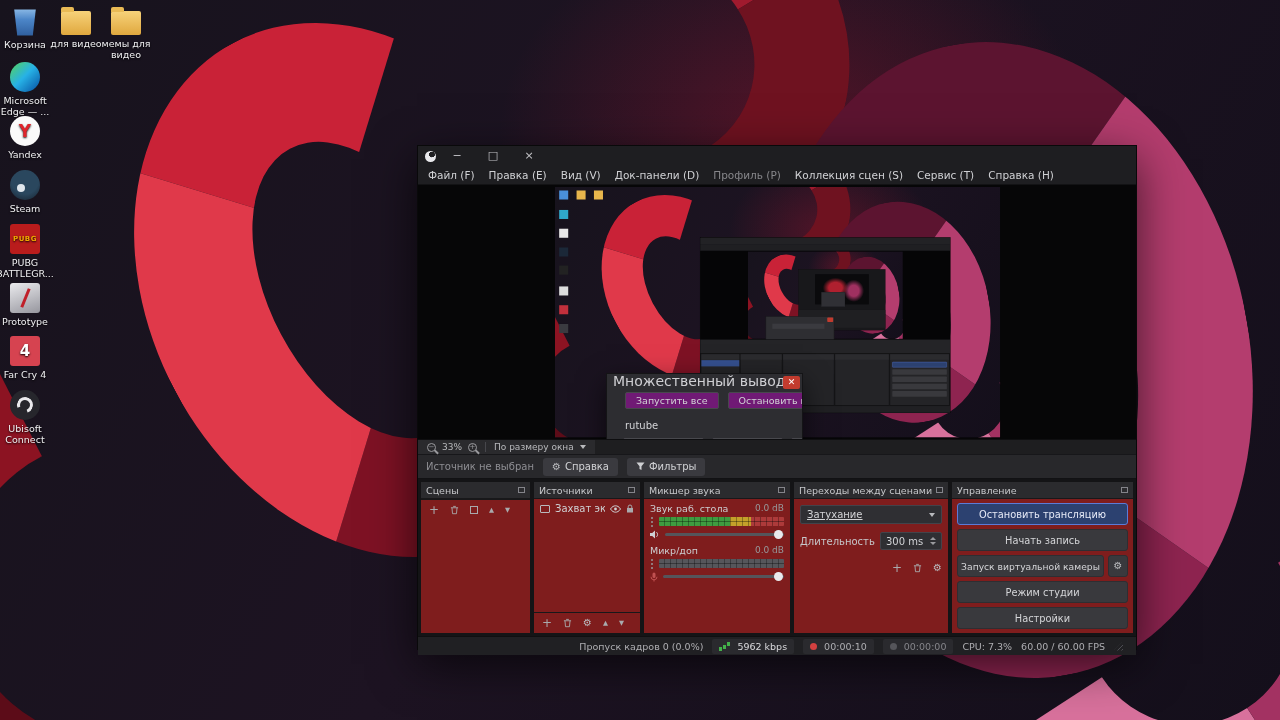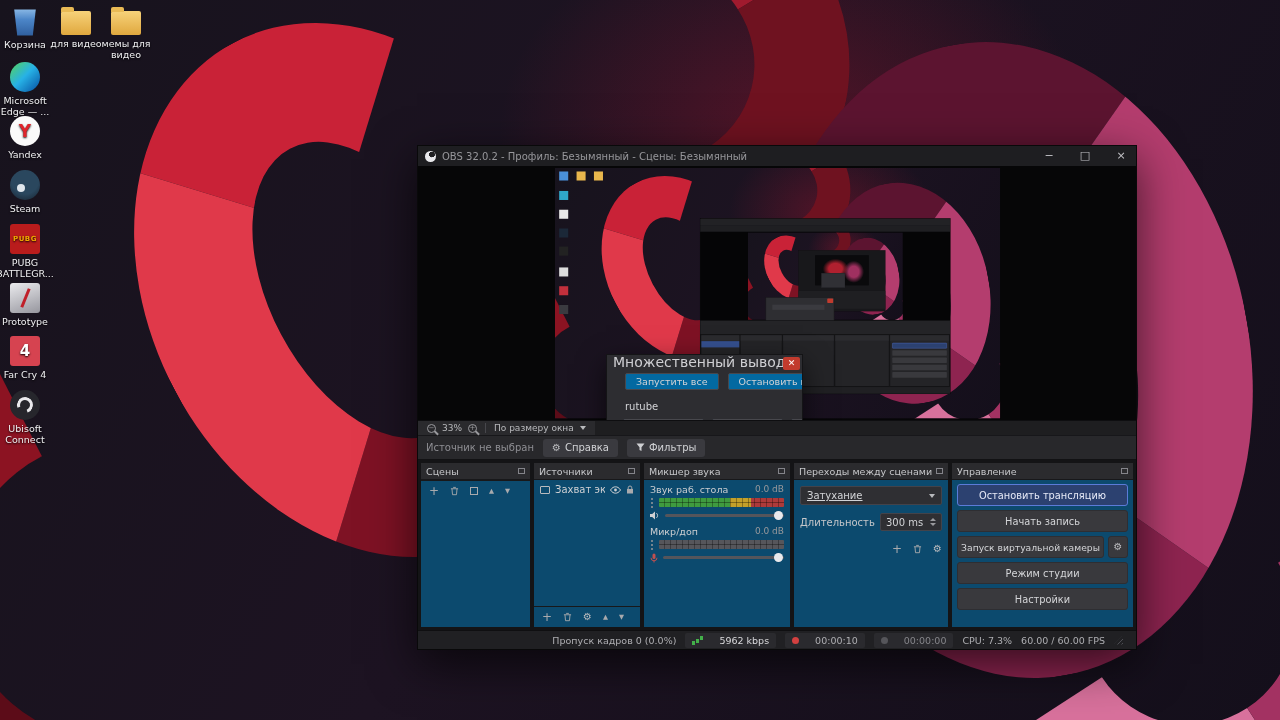--- a/index.html
+++ b/index.html
@@ -87,21 +87,21 @@
   .mini2::after { content:""; position:absolute; left:0; right:0; bottom:19px; height:148px; background:#1f1f22; }
   .mini2 .m2d { position:absolute; left:188px; top:188px; width:197px; height:122px; background:#303035; border:1px solid #0c0c0e; }
 
   
   .dlg { position:absolute; left:188px; top:188px; width:197px; height:122px; z-index:6;
     background:#2d2d31; border:1px solid #141416; box-shadow:0 10px 26px rgba(0,0,0,.6);
     font-size:9.5px; color:#d2d3d6; overflow:hidden; }
   .dlg-t { height:15px; line-height:15px; padding-left:6px; font-size:14px; color:#cfcfd3; }
   .dlg-x { position:absolute; right:2px; top:2px; width:17px; height:13px; background:#c23b2e; color:#fff;
     border-radius:2px; font-size:9px; line-height:12px; text-align:center; }
-  .dbtn { background:#0369a1; border:1px solid #48484d; border-radius:2px; height:17px; line-height:15px;
+  .dbtn { background:#701a75; border:1px solid #48484d; border-radius:2px; height:17px; line-height:15px;
     padding:0 10px; white-space:nowrap; flex:none; }
   .dlg-r1 { display:flex; gap:9px; padding:3px 0 0 18px; width:240px; }
   .dlg-tg { margin:11px 0 0 18px; font-size:10px; }
   .dlg-r2 { display:flex; gap:8px; padding:7px 0 0 16px; width:260px; }
 
   
   .zrow { height:15px; background:#1e1e20; border-top:1px solid #0e0e10; display:flex; flex:none; }
   .zbox { display:flex; align-items:center; gap:6px; background:#2a2a2d; padding:0 9px; font-size:9px; color:#b8b9bc; }
   .mag { width:9px; height:9px; border:1px solid #9a9a9e; border-radius:50%; position:relative;
     font-size:7px; line-height:7px; text-align:center; color:#9a9a9e; }
@@ -111,21 +111,21 @@
   .srcbar { height:25px; background:#28282b; border-top:1px solid #17171a; border-bottom:1px solid #121214;
     display:flex; align-items:center; padding:0 8px; gap:9px; font-size:10px; flex:none; }
   .nosrc { color:#8e8e93;text-align:right; }
   .tbtn { display:flex; align-items:center; gap:4px; background:#3a3a3f; border-radius:3px; height:18px;
     padding:0 9px; color:#d2d3d6; font-size:10px; }
   .tbtn:first-of-type { margin-left:44px; }
   .gear { font-size:10px; color:#b9babd; line-height:1; }
 
   
   .docks { flex:1; display:flex; gap:4px; padding:3px; background:#141416; }
-  .dock { background:#0c4a6e; display:flex; flex-direction:column; min-width:0; flex:none; }
+  .dock { background:#7f1d1d; display:flex; flex-direction:column; min-width:0; flex:none; }
   .dock-h { height:17px; background:#2b2b2e; border-bottom:1px solid #18181a; display:flex; align-items:center;
     justify-content:space-between; padding:0 5px; font-size:9.5px; color:#c6c7ca; flex:none; }
   .pop { width:7px; height:6px; border:1px solid #84848a; flex:none; }
   .dock-b { flex:1; position:relative; font-size:10px; overflow:hidden; }
   .dock-f { height:21px; border-top:1px solid #18181a; display:flex; align-items:center; gap:11px;
     padding:0 8px; color:#a9aaad; flex:none; font-size:12px; }
   .tri { font-size:6.5px; color:#a9aaad; }
   .sqico { width:8px; height:8px; border:1px solid #a9aaad; }
   .scene-item { height:19px; line-height:19px; padding-left:6px; background:#35508f; color:#e9ecf4; }
   .src-item { height:19px; display:flex; align-items:center; gap:5px; padding:0 6px; color:#cfd0d3; }
@@ -165,21 +165,21 @@
   .cbtn { height:22px; background:#39393d; border:1px solid #2e2e32; border-radius:3px; font-size:9.8px;
     color:#d4d5d8; display:flex; align-items:center; justify-content:center; white-space:nowrap; overflow:hidden; }
   .cbtn.active { background:#2c4170; border:1px solid #5b7bd8; color:#e6eaf7; }
   .vrow { display:flex; gap:4px; }
   .vrow .cbtn:first-child { flex:1; font-size:9.2px; }
   .cbtn.sq { width:20px; flex:none; }
 
   
   .sbar { height:19px; background:#202023; border-top:1px solid #0f0f11; display:flex; align-items:center;
     justify-content:flex-end; gap:9px; padding:0 13px 0 8px; font-size:9.5px; color:#aeaeb2; flex:none; position:relative; }
-  .chip { display:flex; align-items:center; gap:16px; background:#2a2a2e; border-radius:2px; height:15px; padding:0 7px; }
+  .chip { display:flex; align-items:center; gap:7px; background:#2a2a2e; border-radius:2px; height:15px; padding:0 7px; }
   .chip.kb { color:#dadadd; }
   .bars { position:relative; width:11px; height:10px; }
   .bars::before { content:""; position:absolute; left:0; bottom:0; width:2.5px; height:4px; background:#43b04a;
     box-shadow:4px -2px 0 #43b04a, 8px -5px 0 #43b04a; }
   .dot { width:7px; height:7px; border-radius:50%; flex:none; }
   .dot.red { background:#d24040; }
   .dot.gray { background:#55555a; }
   .dimtxt { color:#85858a; }
   .grip { width:9px; height:9px; clip-path:polygon(100% 0,100% 100%,0 100%);
     background:repeating-linear-gradient(135deg, transparent 0 2px, #4d4d53 2px 3px); }
@@ -233,26 +233,35 @@
 </div>
 <div class="dicon" style="left:-2px;top:390px">
   <span class="ic i-ubi"></span>
   <span>Ubisoft Connect</span>
 </div>
 
 <div class="obs">
 
   <div class="tbar">
     <span class="obslogo"></span>
-    <span class="ttl">OBS 32.0.2 - Профиль: Безымянный - Сцены: Безымянный</span>
     <span class="wbtn">−</span>
     <span class="wbtn">□</span>
     <span class="wbtn">×</span>
   </div>
 
+  <div class="mbar">
+    <span class="mi">Файл (F)</span>
+    <span class="mi">Правка (E)</span>
+    <span class="mi">Вид (V)</span>
+    <span class="mi">Док-панели (D)</span>
+    <span class="mi dim">Профиль (P)</span>
+    <span class="mi">Коллекция сцен (S)</span>
+    <span class="mi">Сервис (T)</span>
+    <span class="mi">Справка (H)</span>
+  </div>
 
   <div class="prev">
     <div class="capture">
       <div class="wp">
         <i class="a1"></i>
           <i class="a2"></i>
           <i class="a3"></i>
           <i class="a4"></i>
           <i class="a5"></i>
       </div>

